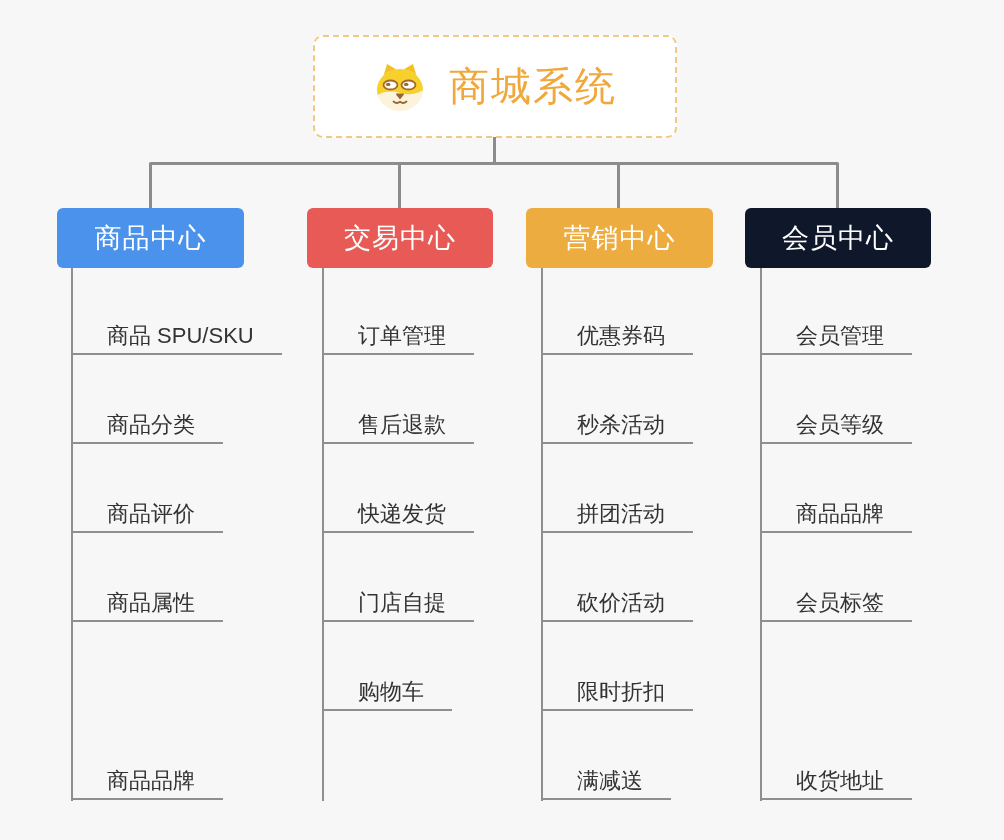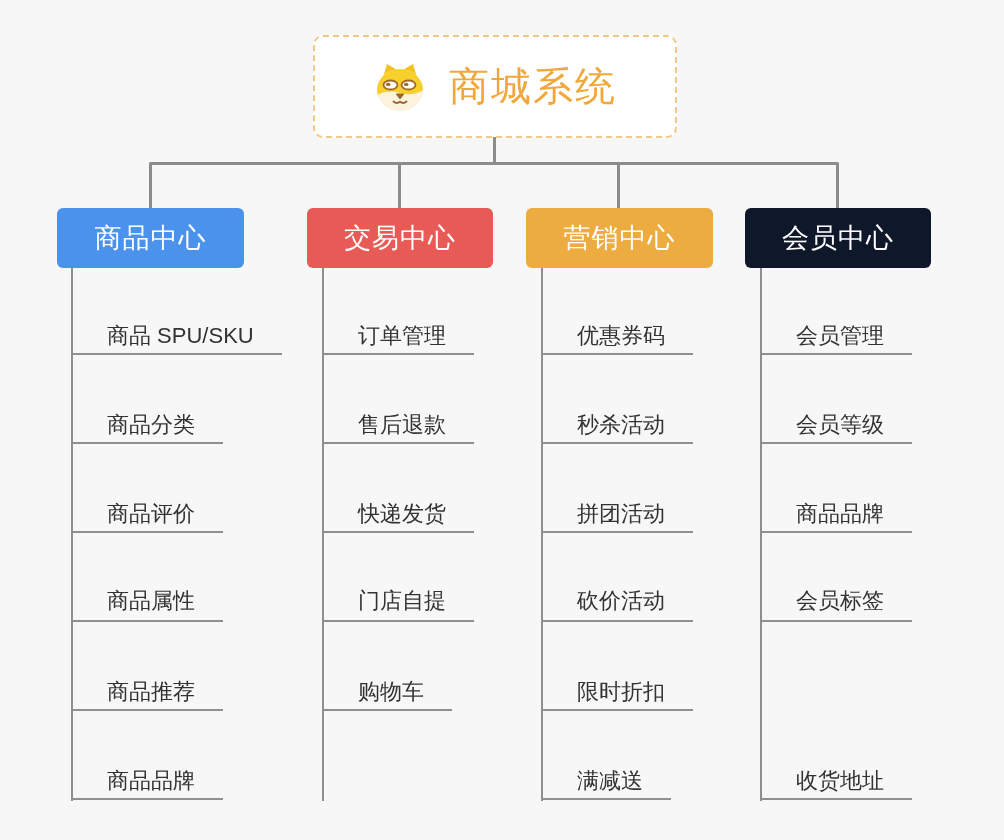--- a/index.html
+++ b/index.html
@@ -47,21 +47,21 @@
   
   .leaf{
     position:absolute;height:35px;line-height:31px;
     font-size:22px;color:#333333;white-space:nowrap;
     border-bottom:2px solid #8F8F8F;
     padding:0 28px 0 36px;box-sizing:border-box;
     width:-moz-fit-content;width:fit-content;
   }
   .col-1{left:71px;} .col-2{left:322px;} .col-3{left:541px;} .col-4{left:760px;}
   .row-0{top:320px;} .row-1{top:409px;} .row-2{top:498px;}
-  .row-3{top:587px;font-family:Liberation Mono, monospace;} .row-4{top:676px;} .row-5{top:765px;}
+  .row-3{top:587px;} .row-4{top:676px;} .row-5{top:765px;}
 </style>
 </head>
 <body>
 
 <div class="canvas">
 
   <div class="root-node">
     <span class="dog">
       <svg viewBox="0 0 54 50" width="54" height="50" aria-hidden="true">
         <defs>
@@ -108,21 +108,20 @@
 
   <div class="branch-line bl-1"></div>
   <div class="branch-line bl-2"></div>
   <div class="branch-line bl-3"></div>
   <div class="branch-line bl-4"></div>
 
   <div class="leaf col-1 row-0">商品 SPU/SKU</div>
   <div class="leaf col-1 row-1">商品分类</div>
   <div class="leaf col-1 row-2">商品评价</div>
   <div class="leaf col-1 row-3">商品属性</div>
-  <div class="leaf col-1 row-4">商品推荐</div>
   <div class="leaf col-1 row-5">商品品牌</div>
 
   <div class="leaf col-2 row-0">订单管理</div>
   <div class="leaf col-2 row-1">售后退款</div>
   <div class="leaf col-2 row-2">快递发货</div>
   <div class="leaf col-2 row-3">门店自提</div>
   <div class="leaf col-2 row-4">购物车</div>
 
   <div class="leaf col-3 row-0">优惠券码</div>
   <div class="leaf col-3 row-1">秒杀活动</div>

